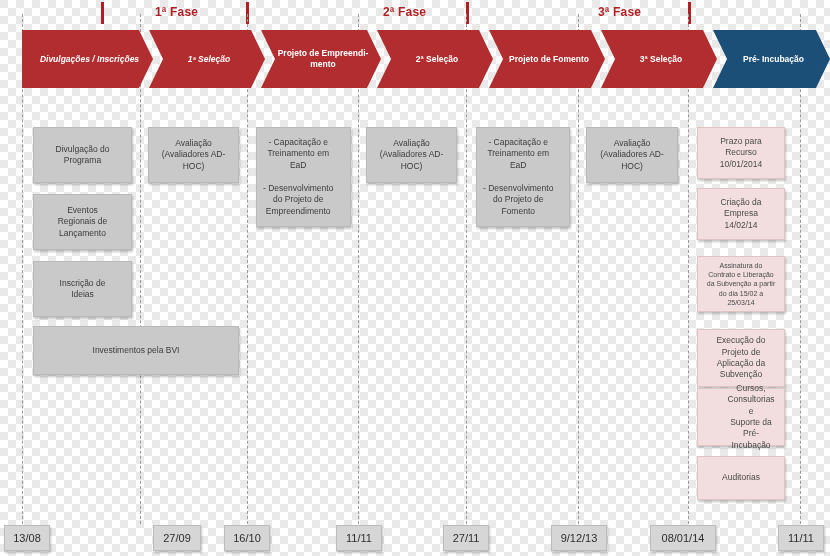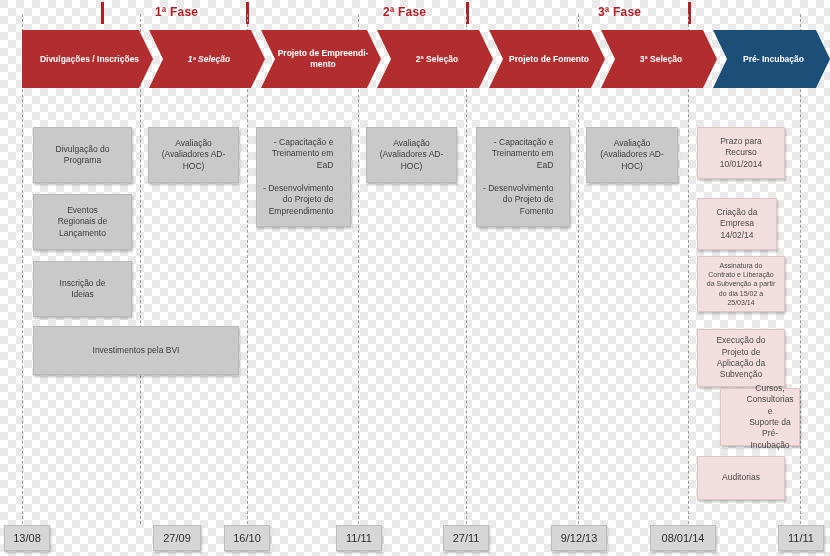--- a/index.html
+++ b/index.html
@@ -50,20 +50,21 @@
     font-size:8.5px;
     font-weight:bold;
     line-height:1.25;
     box-sizing:border-box;
     padding:0 12px 0 16px;
     clip-path:polygon(0 0, calc(100% - 14px) 0, 100% 50%, calc(100% - 14px) 100%, 0 100%, 14px 50%);
     filter:drop-shadow(1px 2px 1px rgba(0,0,0,.30));
   }
   .chev.first{
     clip-path:polygon(0 0, calc(100% - 14px) 0, 100% 50%, calc(100% - 14px) 100%, 0 100%);
+    font-style:italic;
   }
   .chev.blue{background:#1b4f77;}
 
   
   .box{
     position:absolute;
     box-sizing:border-box;
     border:1px solid #b9b9b9;
     background:#c9c9c9;
     color:#3b3b3b;
@@ -71,21 +72,21 @@
     line-height:1.35;
     display:flex;
     align-items:center;
     justify-content:center;
     text-align:center;
     padding:4px 6px;
     box-shadow:1px 2px 2px rgba(0,0,0,.22);
     white-space:pre-line;
   }
   .box.left-align{
-    text-align:right;
+    text-align:center;
     justify-content:flex-start;
   }
   .box.pink{
     background:#f2dede;
     border:1px solid #e0c4c4;
     color:#4a4a4a;
   }
   .box.small{font-size:7px;line-height:1.3;}
 
   
@@ -173,33 +174,33 @@
 do Projeto de
 Fomento</div>
 
   <div class="box" style="left:586px;top:127px;width:92px;height:56px;">Avaliação
 (Avaliadores AD-
 HOC)</div>
 
   <div class="box pink" style="left:697px;top:127px;width:88px;height:52px;">Prazo para
 Recurso
 10/01/2014</div>
-  <div class="box pink" style="left:697px;top:198px;width:80px;height:52px;">Criação da
+  <div class="box pink" style="left:697px;top:188px;width:88px;height:52px;">Criação da
 Empresa
 14/02/14</div>
   <div class="box pink small" style="left:697px;top:256px;width:88px;height:56px;">Assinatura do
 Contrato e Liberação
 da Subvenção a partir
 do dia 15/02 a
 25/03/14</div>
   <div class="box pink" style="left:697px;top:329px;width:88px;height:58px;">Execução do
 Projeto de
 Aplicação da
 Subvenção</div>
-  <div class="box pink" style="left:720px;top:388px;width:80px;height:58px;padding-left:26px;">Cursos,
+  <div class="box pink" style="left:697px;top:388px;width:88px;height:58px;padding-left:26px;">Cursos,
 Consultorias e
 Suporte da Pré-
 Incubação</div>
   <div class="box pink" style="left:697px;top:456px;width:88px;height:44px;">Auditorias</div>
 
   <div class="box" style="left:33px;top:326px;width:206px;height:49px;">Investimentos pela BVI</div>
 
   <div class="date" style="left:4px;top:525px;width:46px;">13/08</div>
   <div class="date" style="left:113px;top:525px;width:48px;margin-left:40px;">27/09</div>
   <div class="date" style="left:224px;top:525px;width:46px;">16/10</div>

